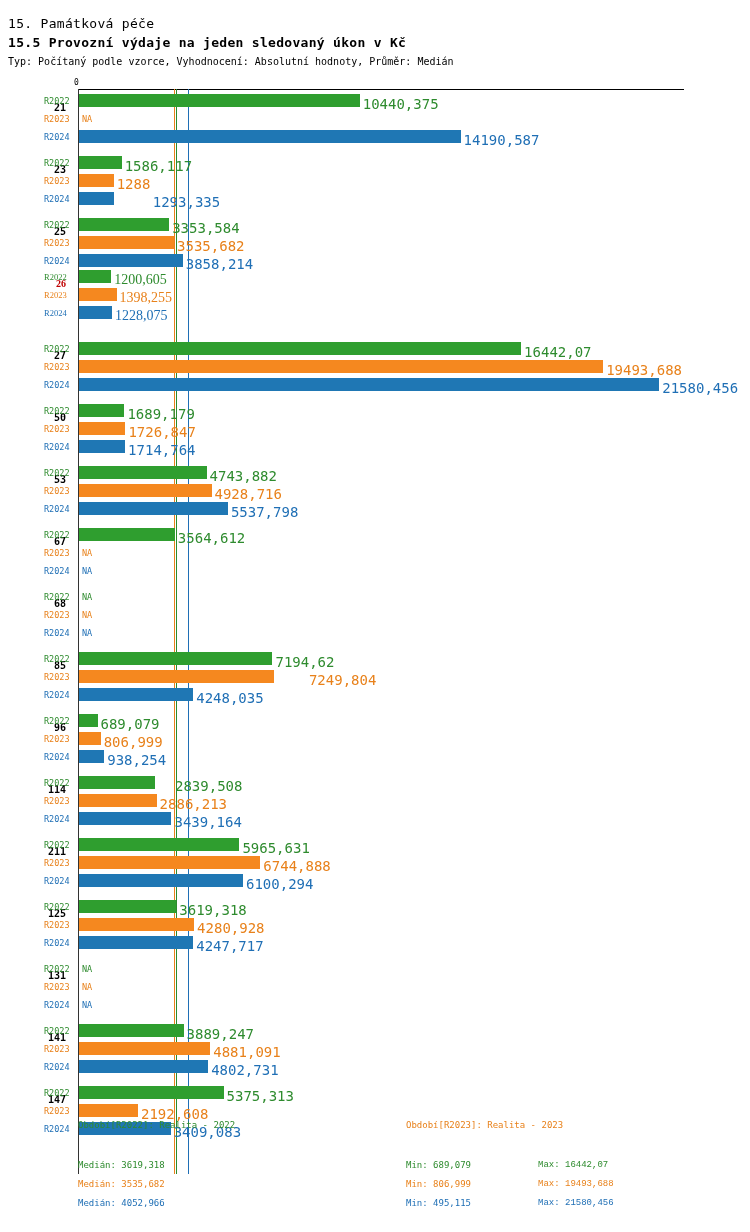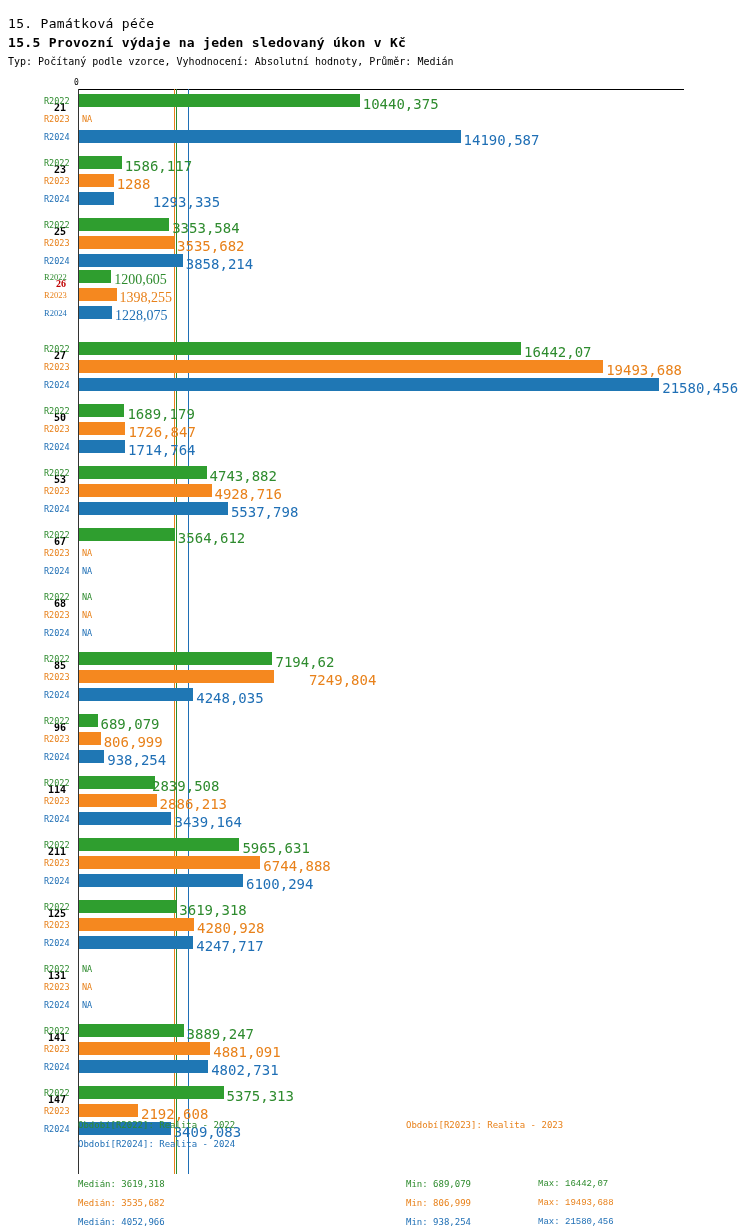--- a/index.html
+++ b/index.html
@@ -329,21 +329,21 @@
         <div class="row-label c24">R2024</div>
         <div class="bar b24" style="width: 25.2286px;"></div>
         <div class="bar-val c24" style="left: 107.229px;">938,254</div>
       </div>
     </div>
     <div class="group" style="top: 696px; height: 54px;">
       <div class="grp-label">114</div>
       <div class="row" style="top: 0px;">
         <div class="row-label c22">R2022</div>
         <div class="bar b22" style="width: 76.3512px;"></div>
-        <div class="bar-val c22" style="left: 152px;">2839,508</div>
+        <div class="bar-val c22" style="left: 175px;">2839,508</div>
       </div>
       <div class="row" style="top: 18px;">
         <div class="row-label c23">R2023</div>
         <div class="bar b23" style="width: 77.6071px;"></div>
         <div class="bar-val c23" style="left: 159.607px;">2886,213</div>
       </div>
       <div class="row" style="top: 36px;">
         <div class="row-label c24">R2024</div>
         <div class="bar b24" style="width: 92.4753px;"></div>
         <div class="bar-val c24" style="left: 174.475px;">3439,164</div>
@@ -435,33 +435,30 @@
         <div class="bar b24" style="width: 91.6665px;"></div>
         <div class="bar-val c24" style="left: 173.666px;">3409,083</div>
       </div>
     </div>
   </div>
 
 <div id="legend">
   <div class="lrow">
     <span class="cell lc1 c22">Období[R2022]: Realita - 2022</span>
     <span class="cell lc2 c23">Období[R2023]: Realita - 2023</span>
-  </div>
-  <div class="lrow">
-    <span class="cell lc1 c24">Období[R2024]: Realita - 2024</span>
   </div>
   <div class="lrow" style="height:21px"></div>
   <div class="lrow">
     <span class="cell lc1 c22">Medián: 3619,318</span>
     <span class="cell lc2 c22">Min: 689,079</span>
     <span class="cell lc3 c22">Max: 16442,07</span>
   </div>
   <div class="lrow">
     <span class="cell lc1 c23">Medián: 3535,682</span>
     <span class="cell lc2 c23">Min: 806,999</span>
     <span class="cell lc3 c23">Max: 19493,688</span>
   </div>
   <div class="lrow">
     <span class="cell lc1 c24">Medián: 4052,966</span>
-    <span class="cell lc2 c24">Min: 938,254</span>
+    <span class="cell lc2 c24">Min: 495,115</span>
     <span class="cell lc3 c24">Max: 21580,456</span>
   </div>
 </div>
 
 </body></html>

